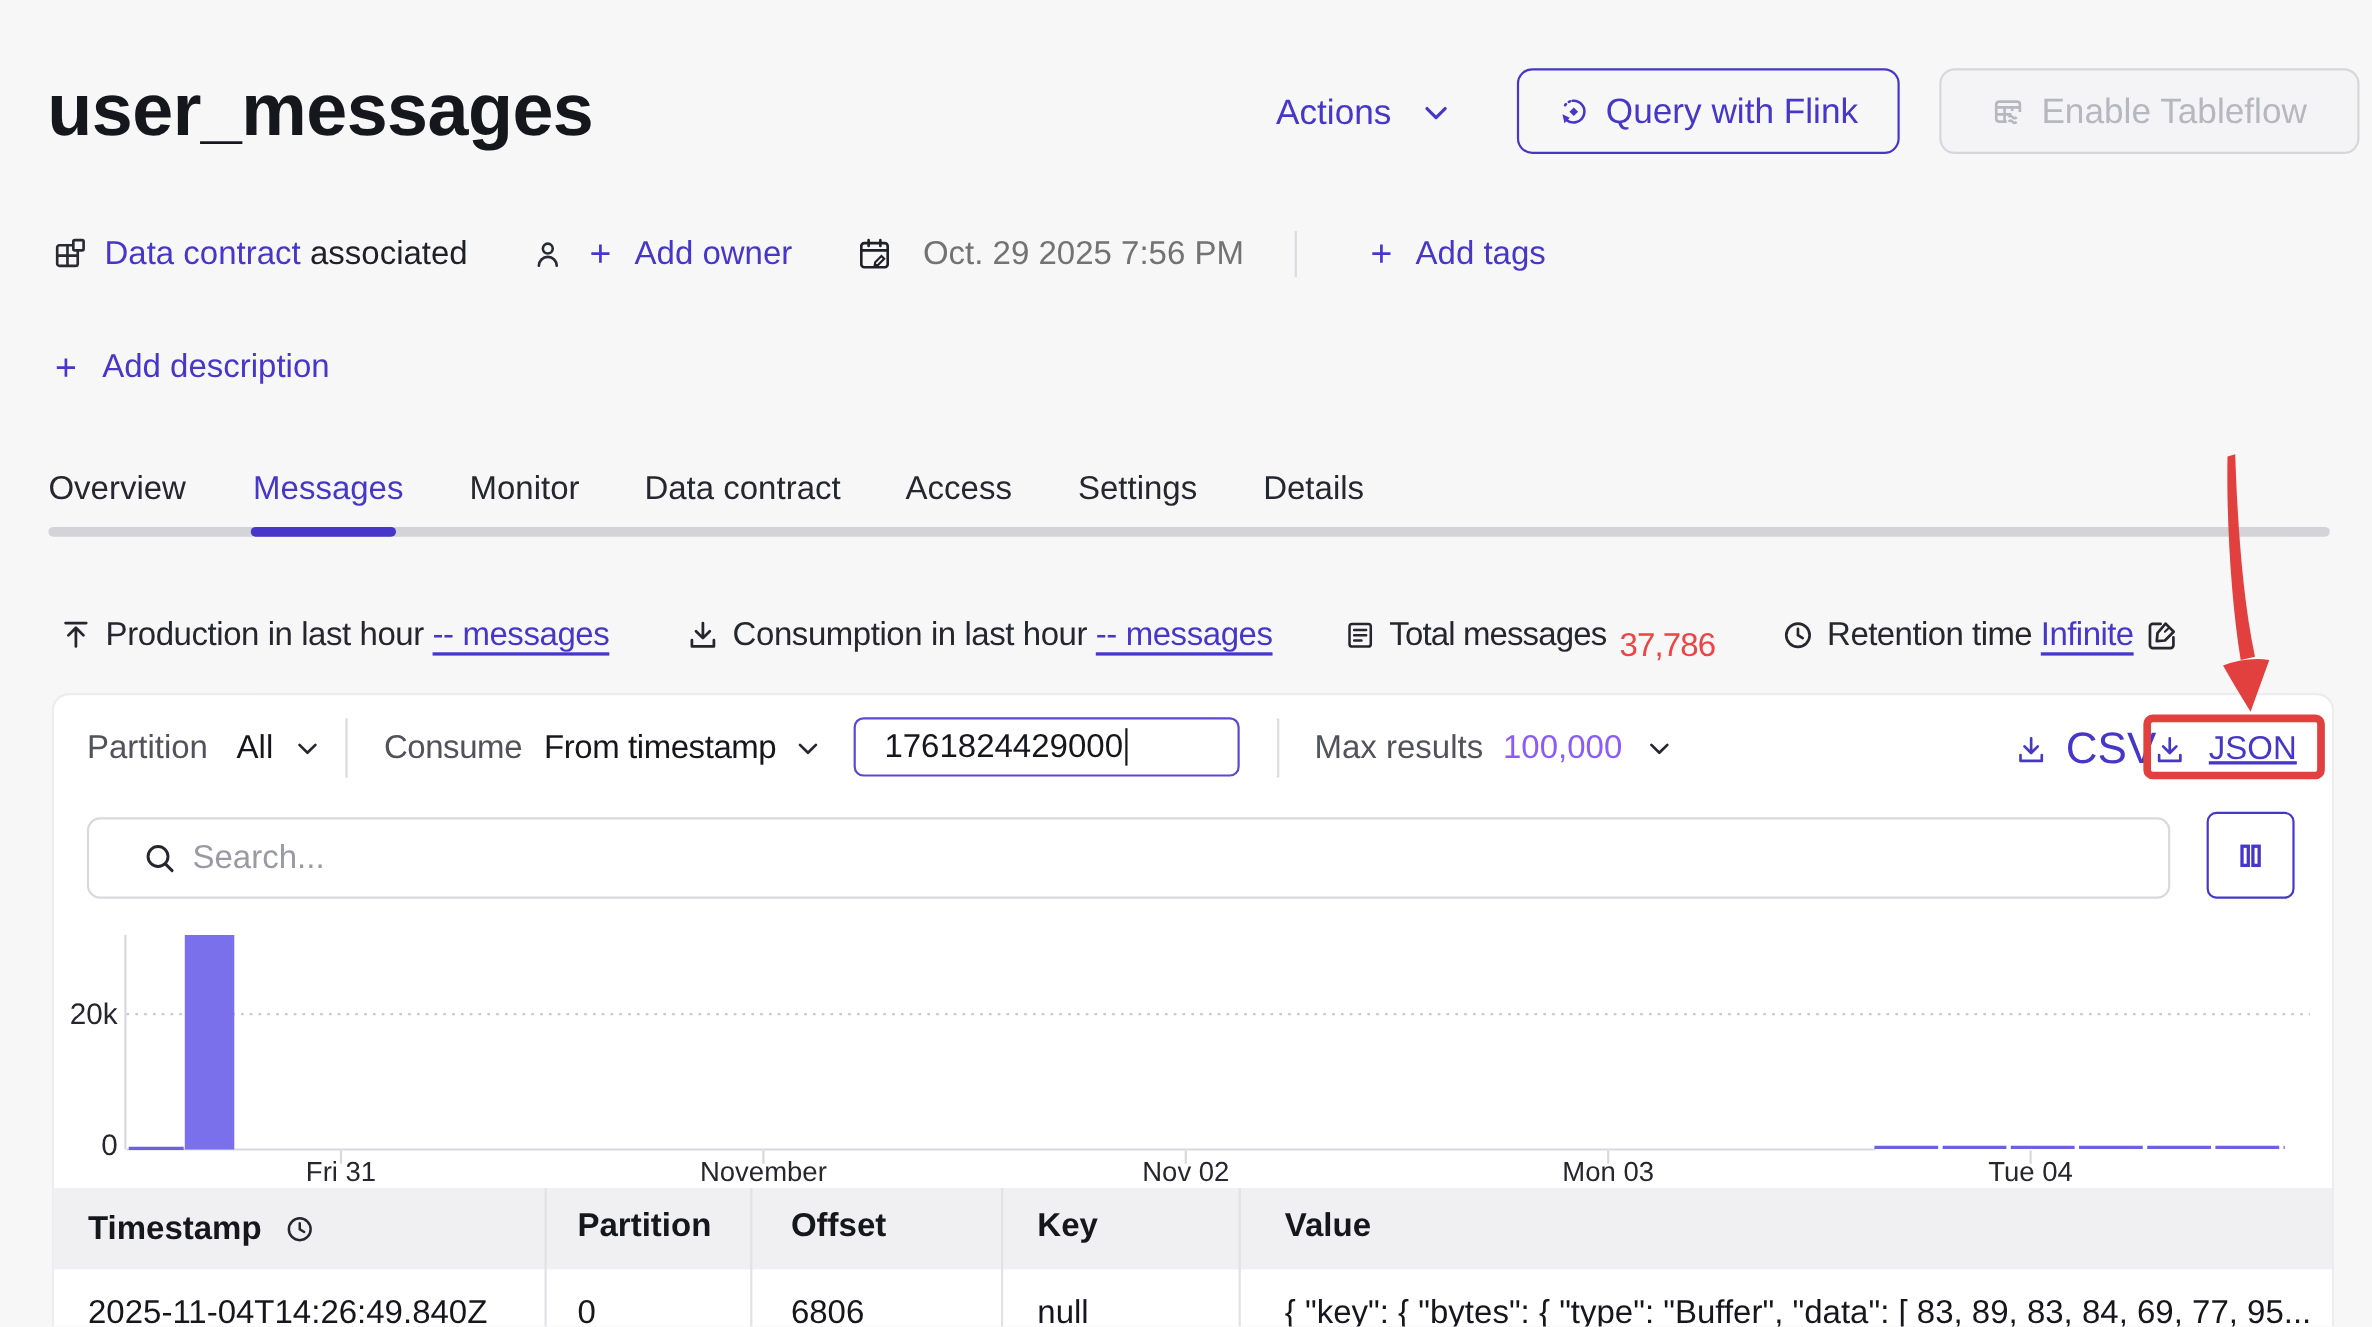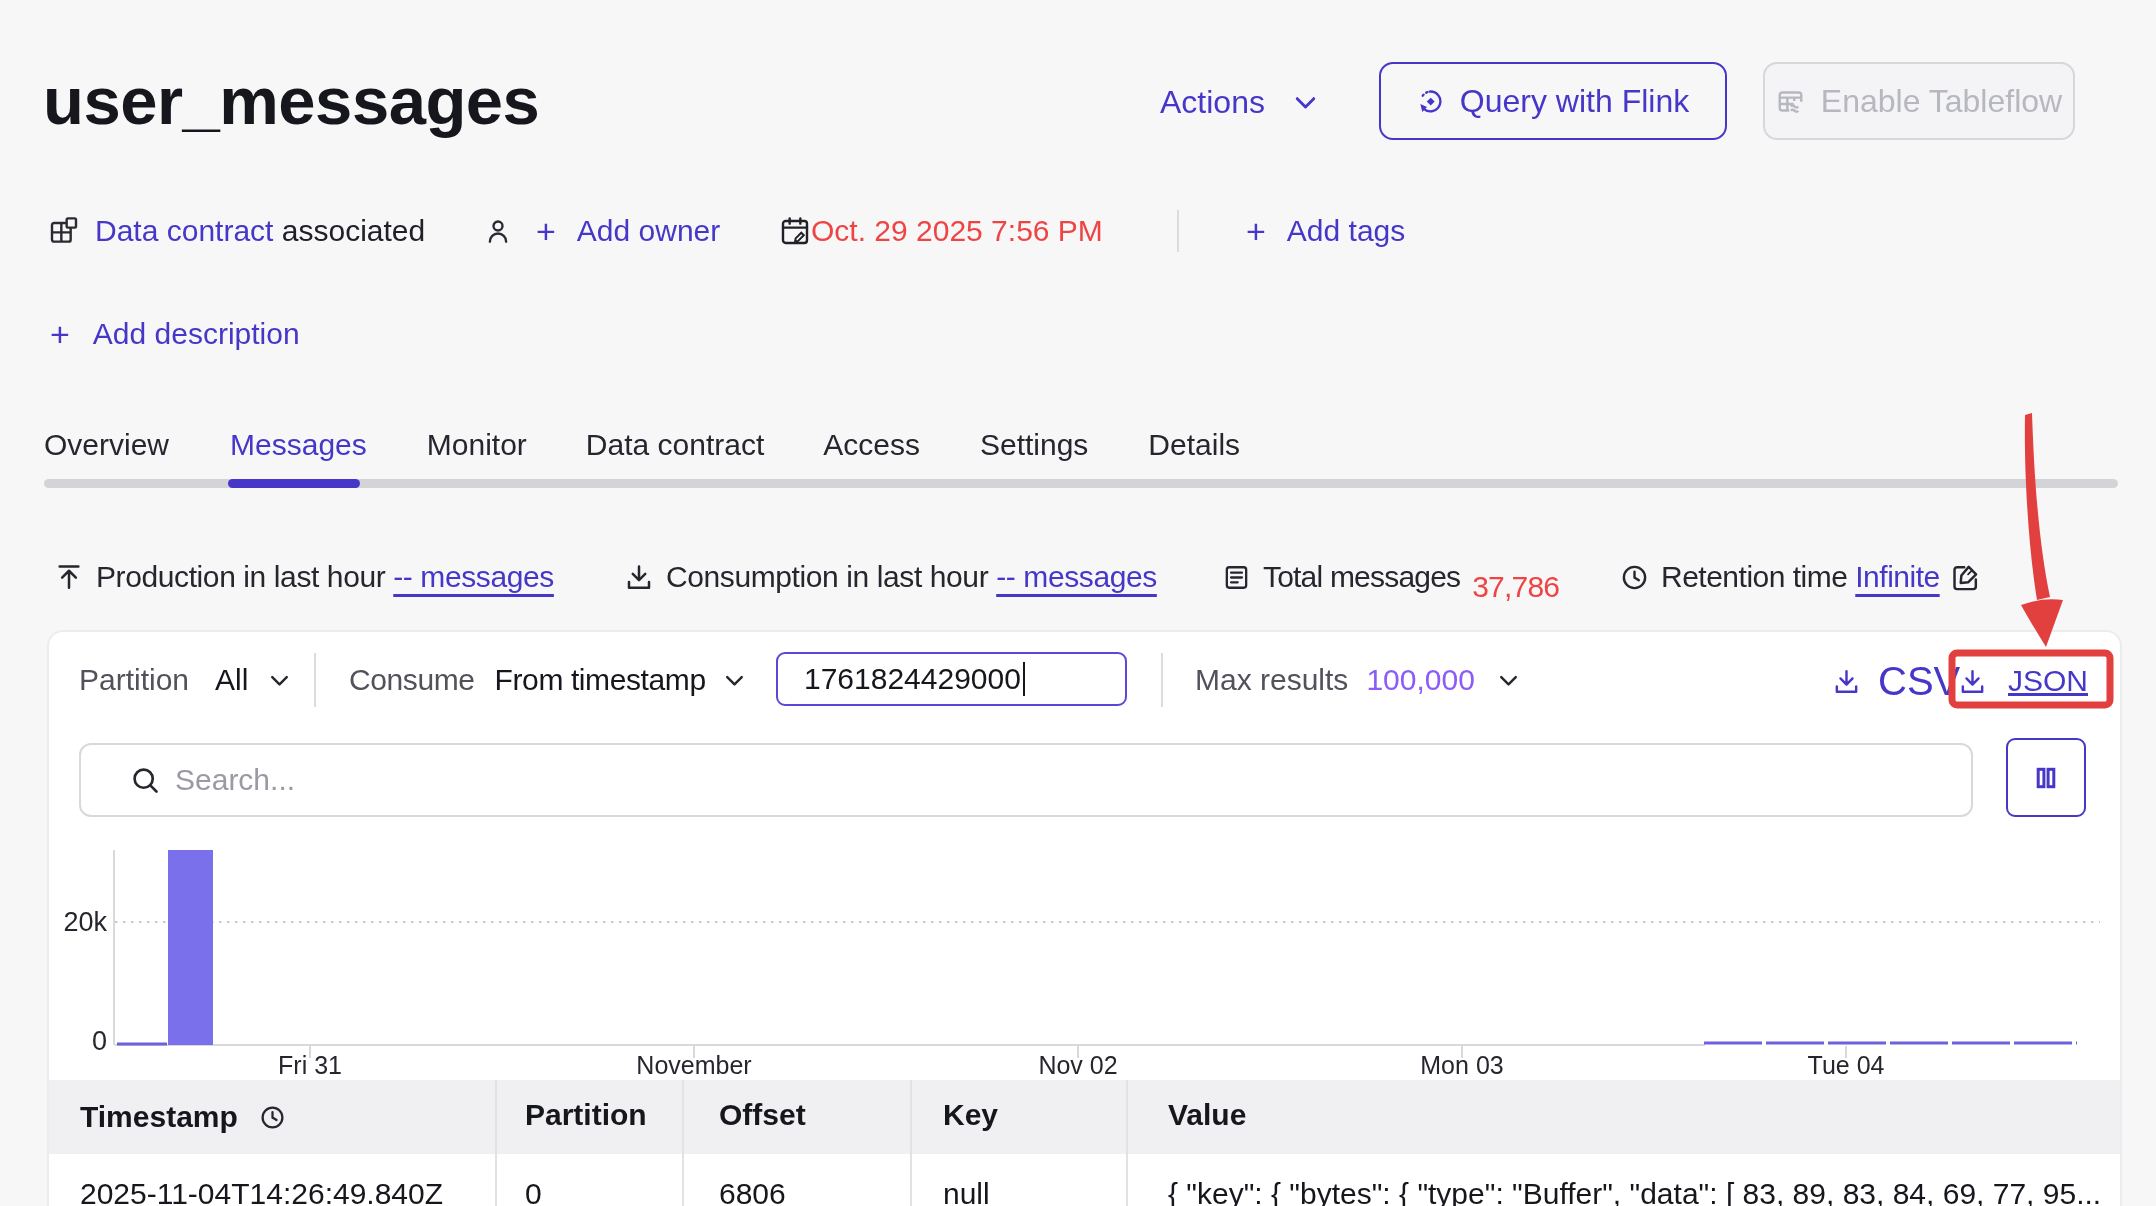--- a/index.html
+++ b/index.html
@@ -25,21 +25,21 @@
 <div class="a row" style="left:1379px;top:62px;width:348px;height:78px;border:2.5px solid #4637c8;border-radius:14px;justify-content:center;background:#f7f7f8;">
 <svg class="ic" width="27" height="27" viewBox="0 0 24 24" fill="none" stroke="#4637c8" stroke-width="2.1">
 <path d="M11.2 3.2 A 8.8 8.8 0 1 1 6.3 18.7" stroke-linecap="round"></path>
 <path d="M9.2 3.7 A 8.8 8.8 0 0 0 4.5 7.8" stroke-dasharray="1.1 2.9" stroke-linecap="round"></path>
 <path d="M12.2 8.6 15.7 12.1 12.2 15.6 8.7 12.1Z" fill="#4637c8" stroke="none"></path>
 <path d="M3.0 14.2 8.9 16.9 4.7 21.4 Z" fill="#4637c8" stroke="none"></path>
 </svg>
 <span class="purple" style="font-size:32px;margin-left:16px;">Query with Flink</span>
 </div>
 
-<div class="a row" style="left:1763px;top:62px;width:312px;height:78px;border:2px solid #d7d7db;border-radius:14px;justify-content:center;background:#f4f4f6;">
+<div class="a row" style="left:1763px;top:62px;width:382px;height:78px;border:2px solid #d7d7db;border-radius:14px;justify-content:center;background:#f4f4f6;">
 <svg class="ic" width="29" height="29" viewBox="0 0 24 24" fill="none" stroke="#b7b8bf" stroke-width="2">
 <path d="M20.9 12.2 V6.6 a2.1 2.1 0 0 0 -2.1 -2.1 H5.2 a2.1 2.1 0 0 0 -2.1 2.1 V17.4 a2.1 2.1 0 0 0 2.1 2.1 H11"></path>
 <path d="M3.1 8.8 H20.9 M9.4 8.8 V19.5 M3.1 14.1 H14.6 M15.1 8.8 V11.6"></path>
 <path d="M12.4 16.1 c0.9 -1.1 2.1 -1.1 3 0 c0.9 1.1 2.1 1.1 3 0 M12.4 19.6 c0.9 -1.1 2.1 -1.1 3 0 c0.9 1.1 2.1 1.1 3 0"></path>
 </svg>
 <span style="font-size:32px;margin-left:16px;color:#b7b8bf;">Enable Tableflow</span>
 </div>
 
 <div class="a row" style="left:48px;top:212px;height:38px;font-size:30px;">
 <svg class="ic" width="32" height="32" viewBox="0 0 24 24" fill="none" stroke="#2a2a32" stroke-width="1.8">
@@ -57,21 +57,21 @@
 </svg>
 <span class="purple" style="margin-left:23px;font-size:34px;">+</span>
 <span class="purple" style="margin-left:21px;">Add owner</span>
 </div>
 <div class="a row" style="left:779px;top:212px;height:38px;font-size:30px;">
 <svg class="ic" width="32" height="32" viewBox="0 0 24 24" fill="none" stroke="#202028" stroke-width="1.8" stroke-linecap="round">
 <rect x="3" y="4.5" width="18" height="16.5" rx="2"></rect>
       <path d="M8 2.5 V6.5 M16 2.5 V6.5 M3 9.5 H21"></path>
 <path d="M12.5 17.5 l4.2 -4.2 1.9 1.9 -4.2 4.2 -2.3 .4 z" fill="#f7f7f8" stroke-width="1.5"></path>
 </svg>
-<span style="margin-left:0;color:#ef4444;">Oct. 29 2025 7:56 PM</span>
+<span style="margin-left:28px;color:#737373;">Oct. 29 2025 7:56 PM</span>
 </div>
 <div class="a" style="left:1177px;top:210px;width:2px;height:42px;background:#dcdcdf;"></div>
 <div class="a row" style="left:1246px;top:212px;height:38px;font-size:30px;">
 <span class="purple" style="font-size:34px;">+</span>
 <span class="purple" style="margin-left:21px;">Add tags</span>
 </div>
 
 <div class="a row" style="left:50px;top:315px;height:38px;font-size:30px;">
 <span class="purple" style="font-size:34px;">+</span>
 <span class="purple" style="margin-left:23px;">Add description</span>

